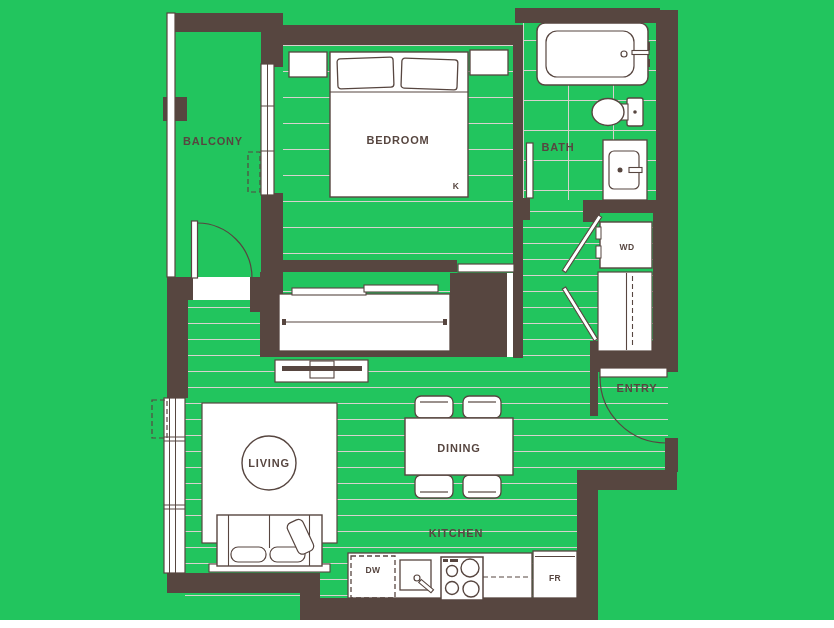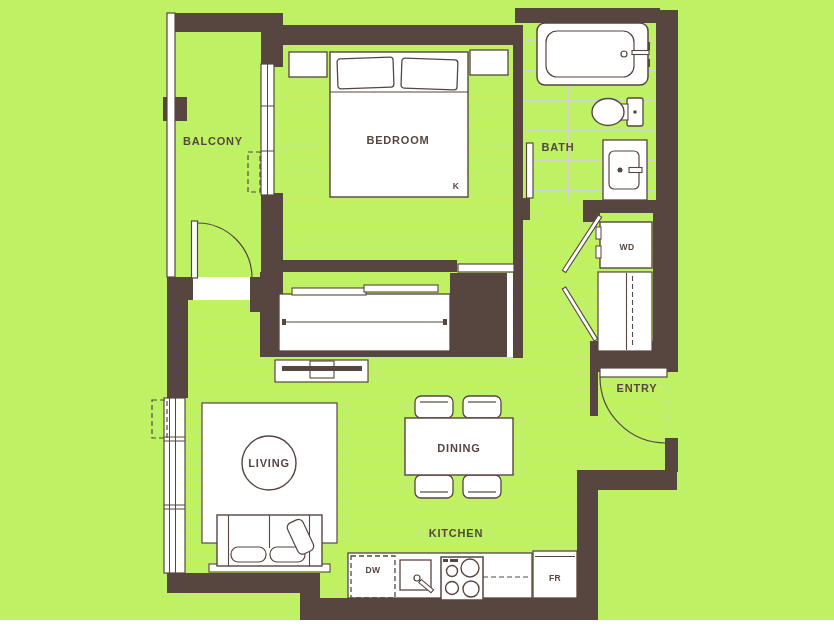--- a/index.html
+++ b/index.html
@@ -1,16 +1,16 @@
 <!DOCTYPE html>
 <html><head>
 <meta charset="utf-8">
 <style>
   html,body{margin:0;padding:0;background:#ffffff;}
-  .stage{width:834px;height:620px;position:relative;background:#bef264;overflow:hidden;}
+  .stage{width:834px;height:620px;position:relative;background:#22c55e;overflow:hidden;}
   svg{display:block;}
   .wall{fill:#574640;stroke:none;}
   .ln{stroke:#574640;fill:none;}
   .wbox{fill:#ffffff;stroke:#574640;}
   .dash{fill:none;stroke:#574640;stroke-dasharray:5 3;}
   text{font-family:"Liberation Sans","DejaVu Sans",sans-serif;font-weight:bold;fill:#574640;letter-spacing:0.8px;}
   .room-label{font-size:11px;text-anchor:middle;}
   .small-label{font-size:8.5px;text-anchor:middle;letter-spacing:0.4px;}
 </style>
 </head>

